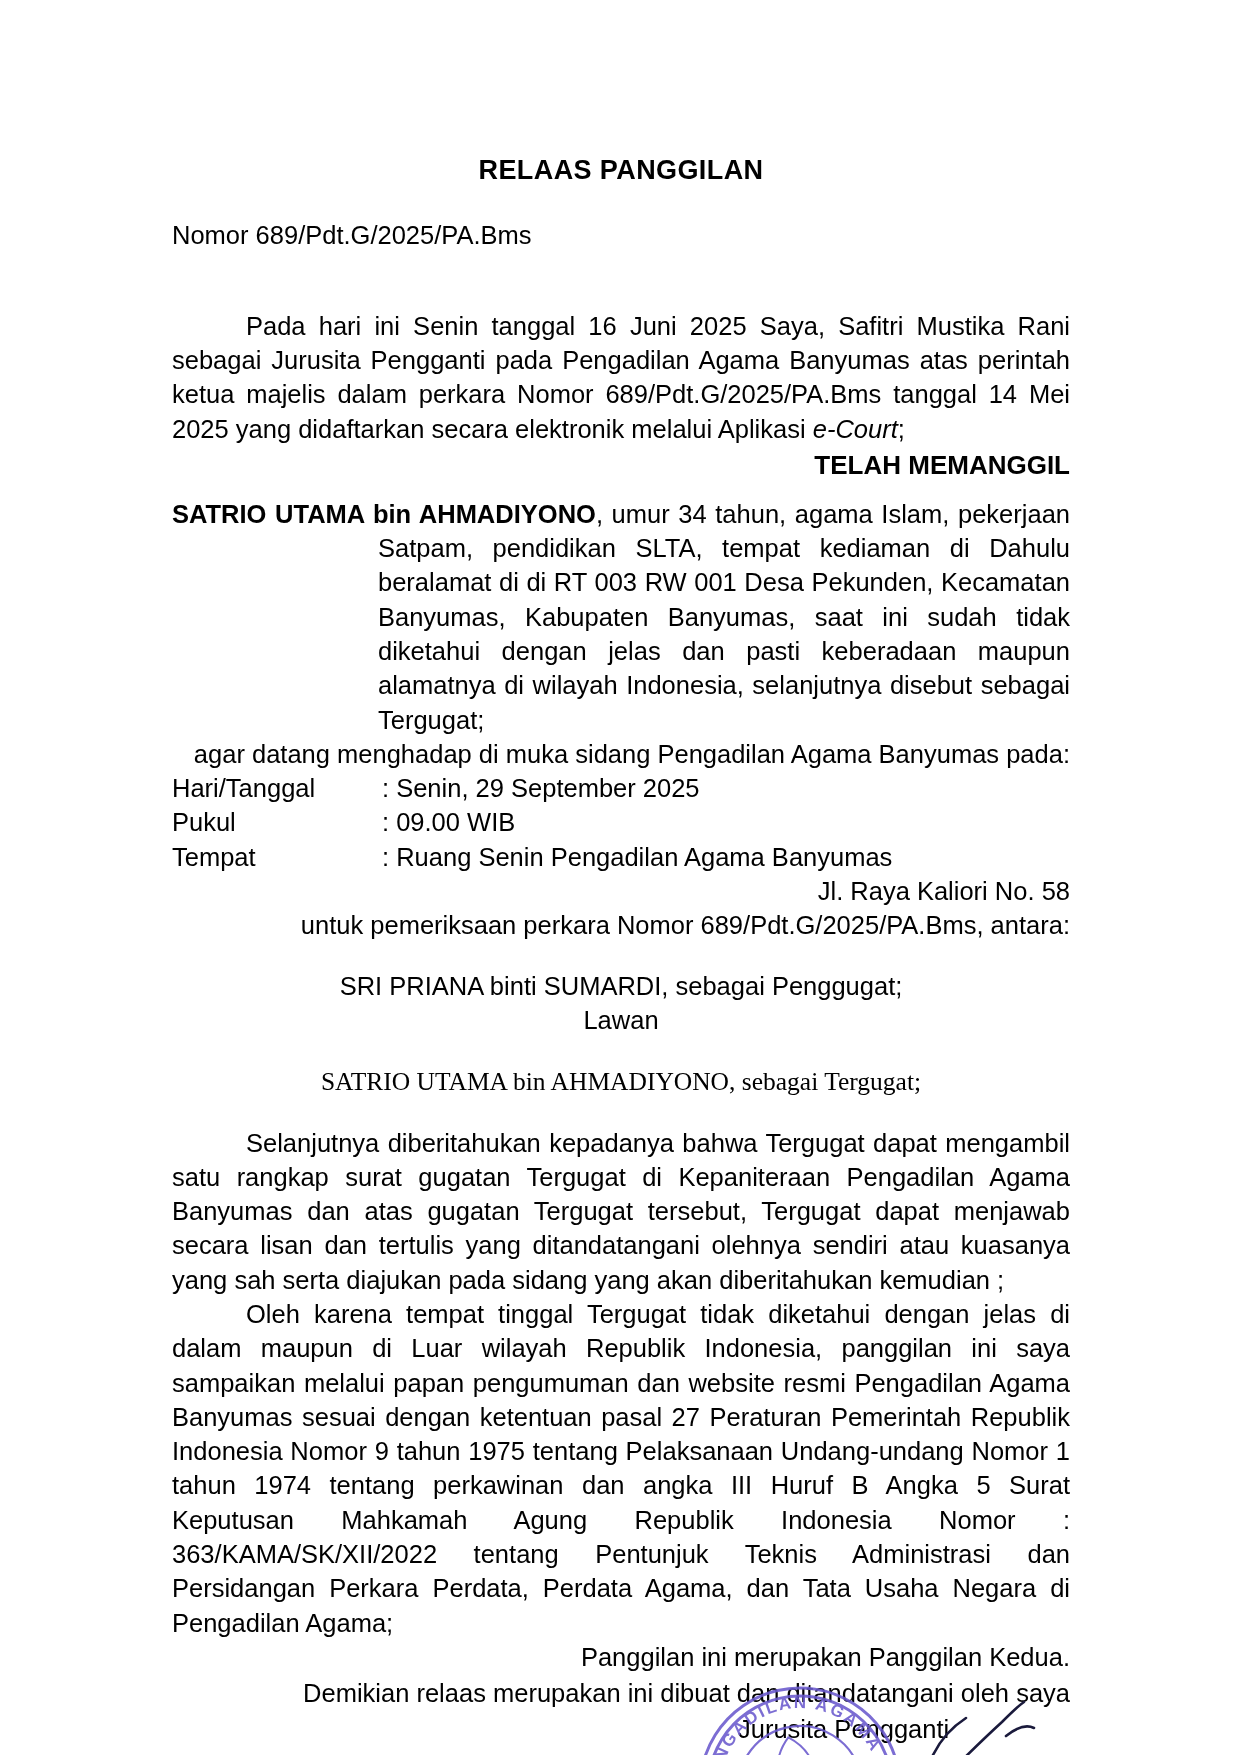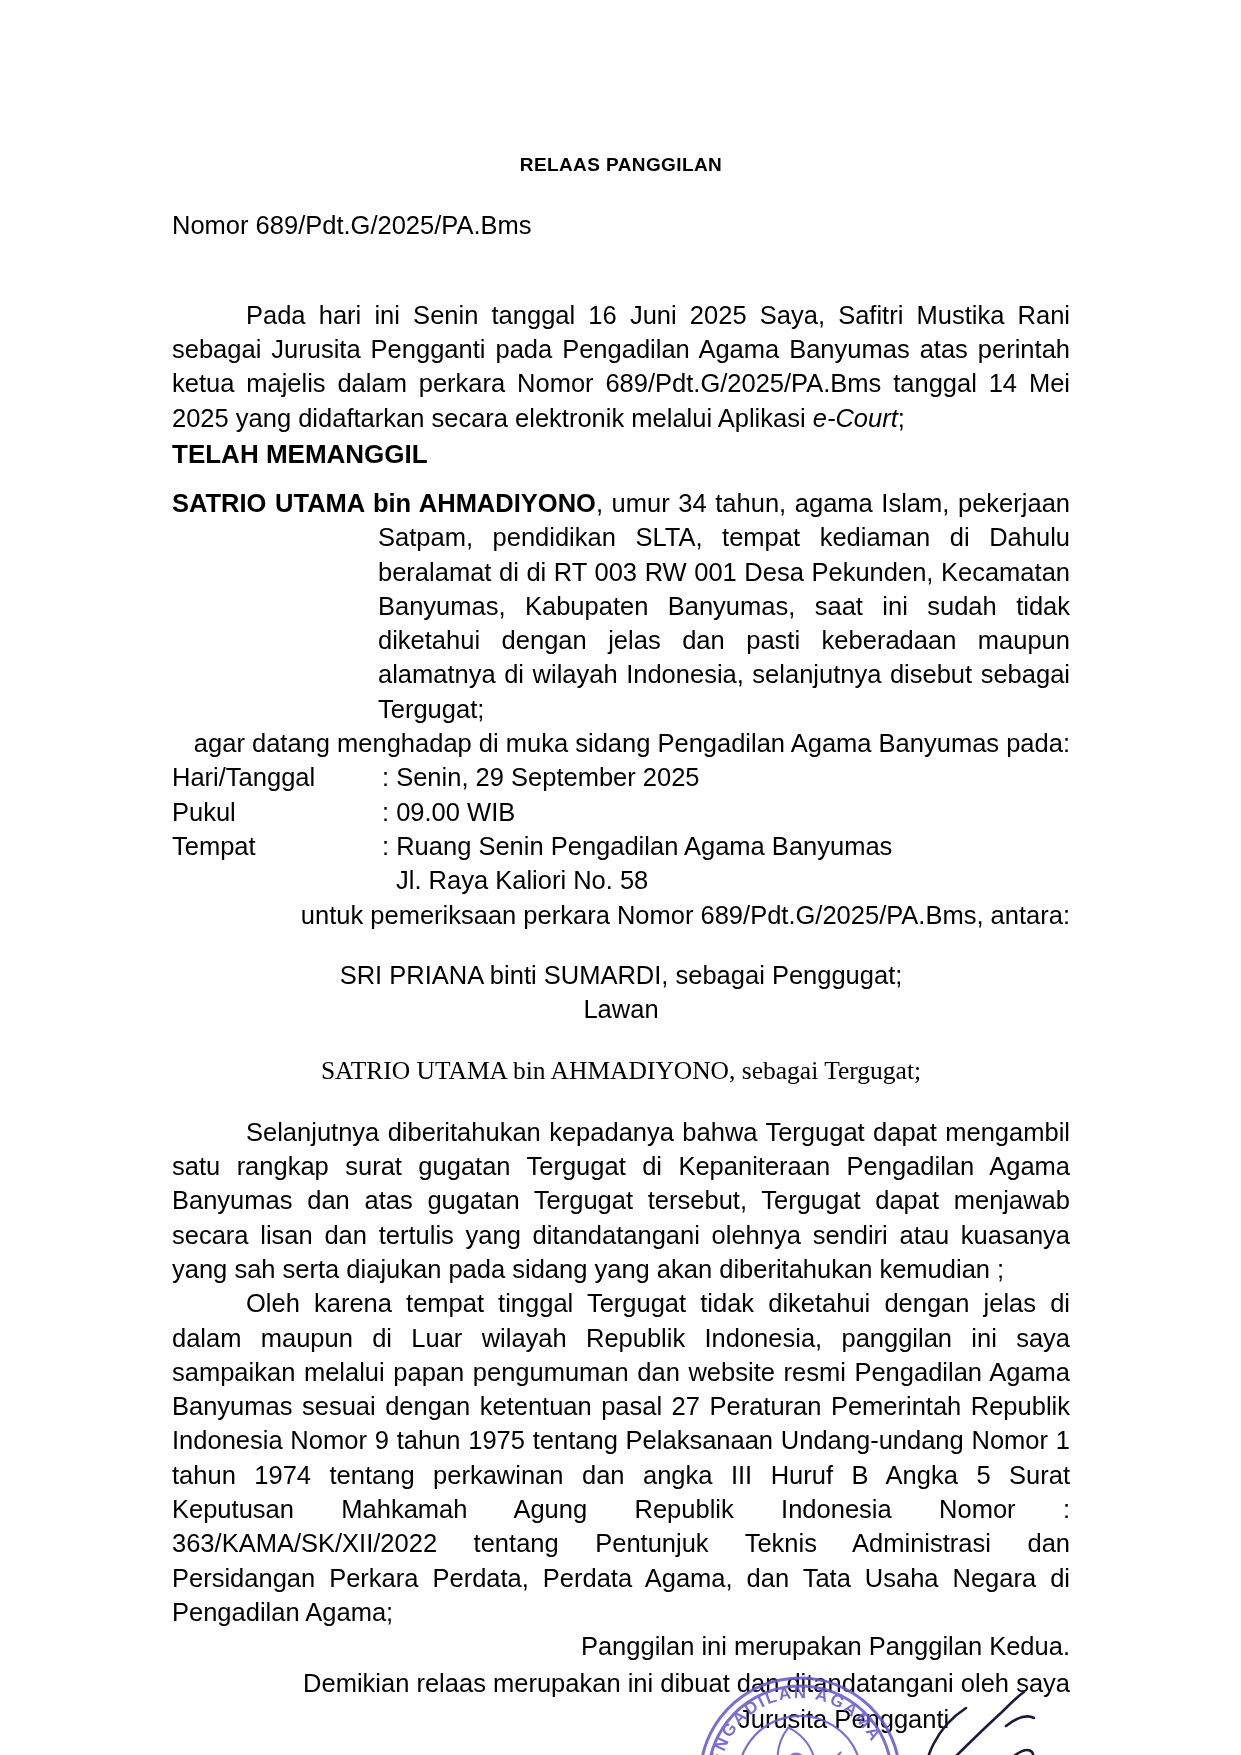--- a/index.html
+++ b/index.html
@@ -21,38 +21,38 @@
     left: 172px;
     top: 0;
     width: 898px;
     font-size: 25.5px;
     line-height: 1.345;
   }
   .title {
     margin-top: 152px;
     text-align: center;
     font-weight: bold;
-    font-size: 19px;
+    font-size: 27px;
     letter-spacing: 0.4px;
   }
   .subtitle {
     margin-top: 30px;
     font-size: 25.5px;
   }
   .para {
     margin-top: 0;
     text-align: justify;
     text-justify: inter-word;
   }
   .para-indent {
     text-indent: 74px;
   }
   .gap-lg { margin-top: 56px; }
   .section-head {
-    text-align: left;
+    text-align: right;
     font-weight: bold;
     font-size: 26px;
     margin-top: 2px;
   }
   .party-block {
     margin-top: 14px;
     text-align: justify;
     text-justify: inter-word;
     padding-left: 206px;
     text-indent: -206px;
@@ -63,20 +63,21 @@
     display: flex;
     align-items: baseline;
   }
   .kv .k {
     width: 210px;
     flex: 0 0 210px;
   }
   .kv .v { flex: 1 1 auto; }
   .kv-sub {
     padding-left: 224px;
+    text-align: right;
   }
   .centered { text-align: center; }
   .c-m1 { margin-top: 26px; }
   .c-m2 { }
   .c-m3 { margin-top: 28px; font-family: Liberation Serif, serif; }
   .sign-area {
     position: relative;
     margin-top: 2px;
     height: 230px;
   }

